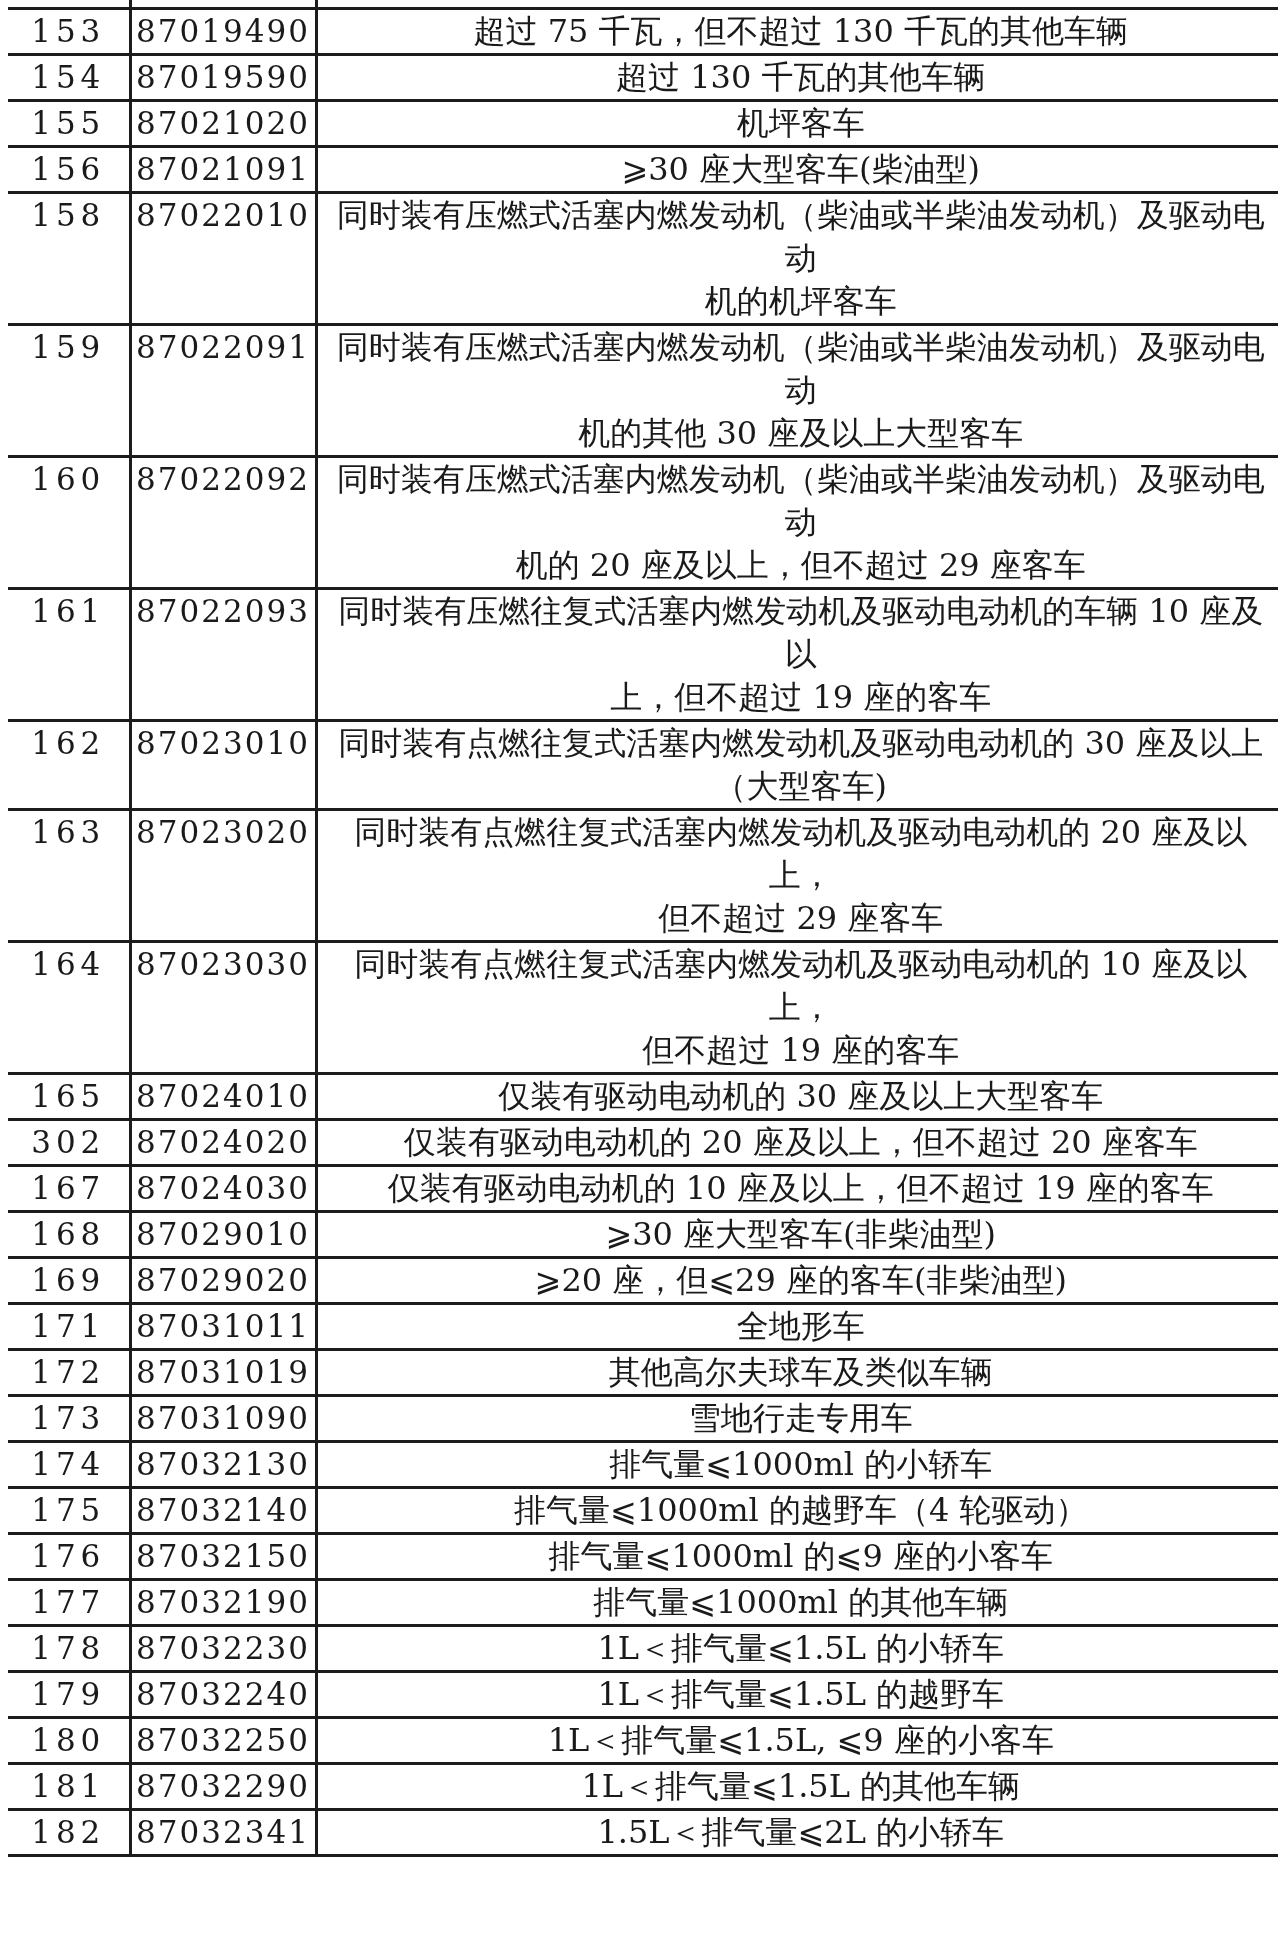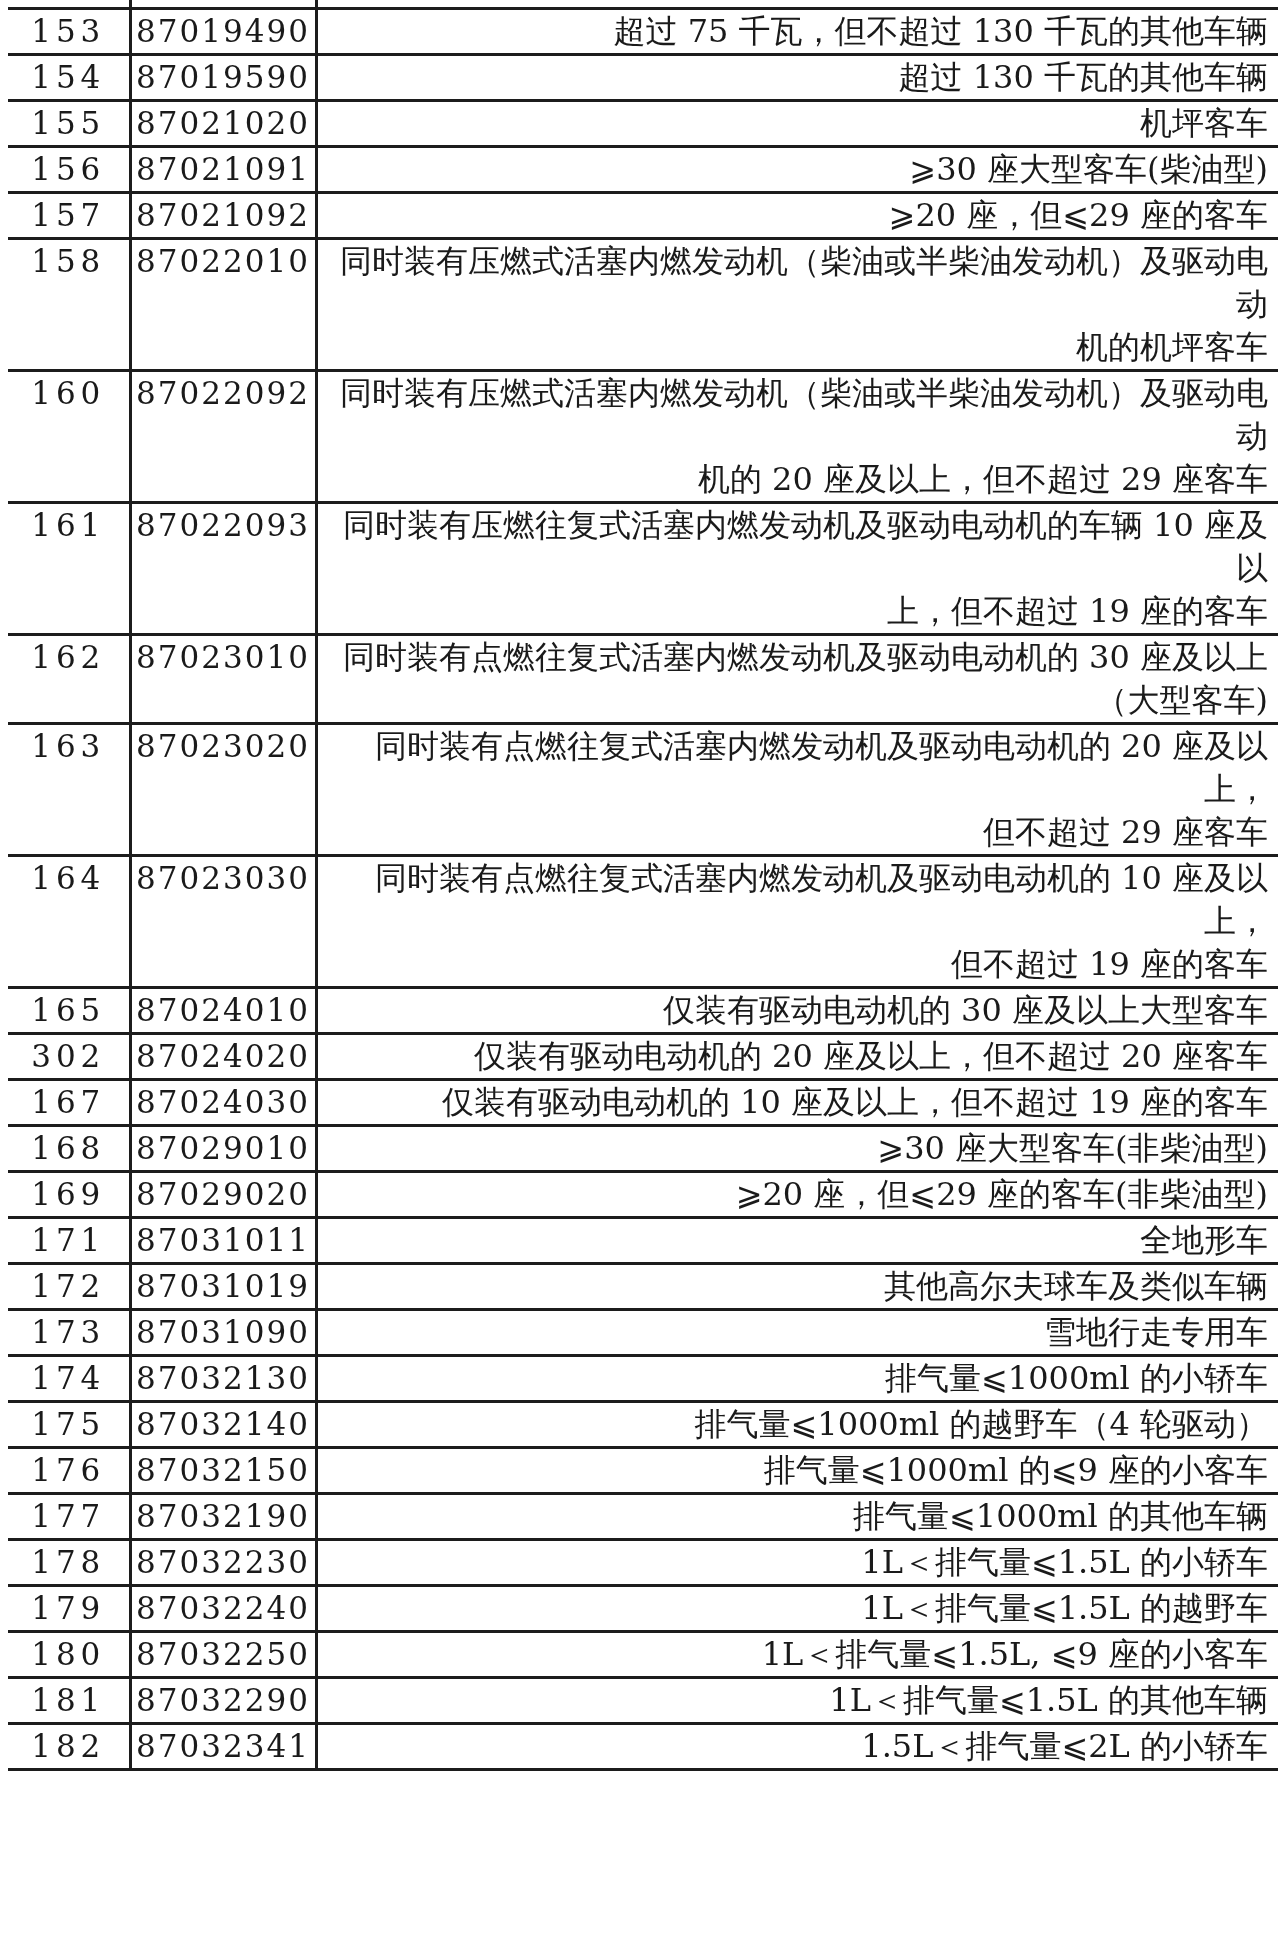--- a/index.html
+++ b/index.html
@@ -44,21 +44,21 @@
     letter-spacing: 5px;
   }
   tr.data-row td.c-code {
     letter-spacing: 2px;
     margin-left: 40px;
   }
   tr.data-row td.c-desc {
     font-size: 32px;
     padding: 0 10px 0 16px;
     white-space: pre-line;
-    text-align: right;
+    text-align: center;
   }
   tr.partial-row td {
     height: 7px;
   }
 </style>
 </head>
 <body>
 
 <div class="page">
   <table class="hs-table">
@@ -87,29 +87,30 @@
     <td class="c-no">155</td>
     <td class="c-code">87021020</td>
     <td class="c-desc">机坪客车</td>
   </tr>
         <tr class="data-row">
     <td class="c-no">156</td>
     <td class="c-code">87021091</td>
     <td class="c-desc">⩾30 座大型客车(柴油型)</td>
   </tr>
         <tr class="data-row">
-    <td class="c-no">157</td>
-    <td class="c-code">87021092</td>
-    <td class="c-desc">⩾20 座，但⩽29 座的客车</td>
-  </tr>
-        <tr class="data-row">
     <td class="c-no">158</td>
     <td class="c-code">87022010</td>
     <td class="c-desc">同时装有压燃式活塞内燃发动机（柴油或半柴油发动机）及驱动电动
 机的机坪客车</td>
+  </tr>
+        <tr class="data-row">
+    <td class="c-no">159</td>
+    <td class="c-code">87022091</td>
+    <td class="c-desc">同时装有压燃式活塞内燃发动机（柴油或半柴油发动机）及驱动电动
+机的其他 30 座及以上大型客车</td>
   </tr>
         <tr class="data-row">
     <td class="c-no">160</td>
     <td class="c-code">87022092</td>
     <td class="c-desc">同时装有压燃式活塞内燃发动机（柴油或半柴油发动机）及驱动电动
 机的 20 座及以上，但不超过 29 座客车</td>
   </tr>
         <tr class="data-row">
     <td class="c-no">161</td>
     <td class="c-code">87022093</td>

